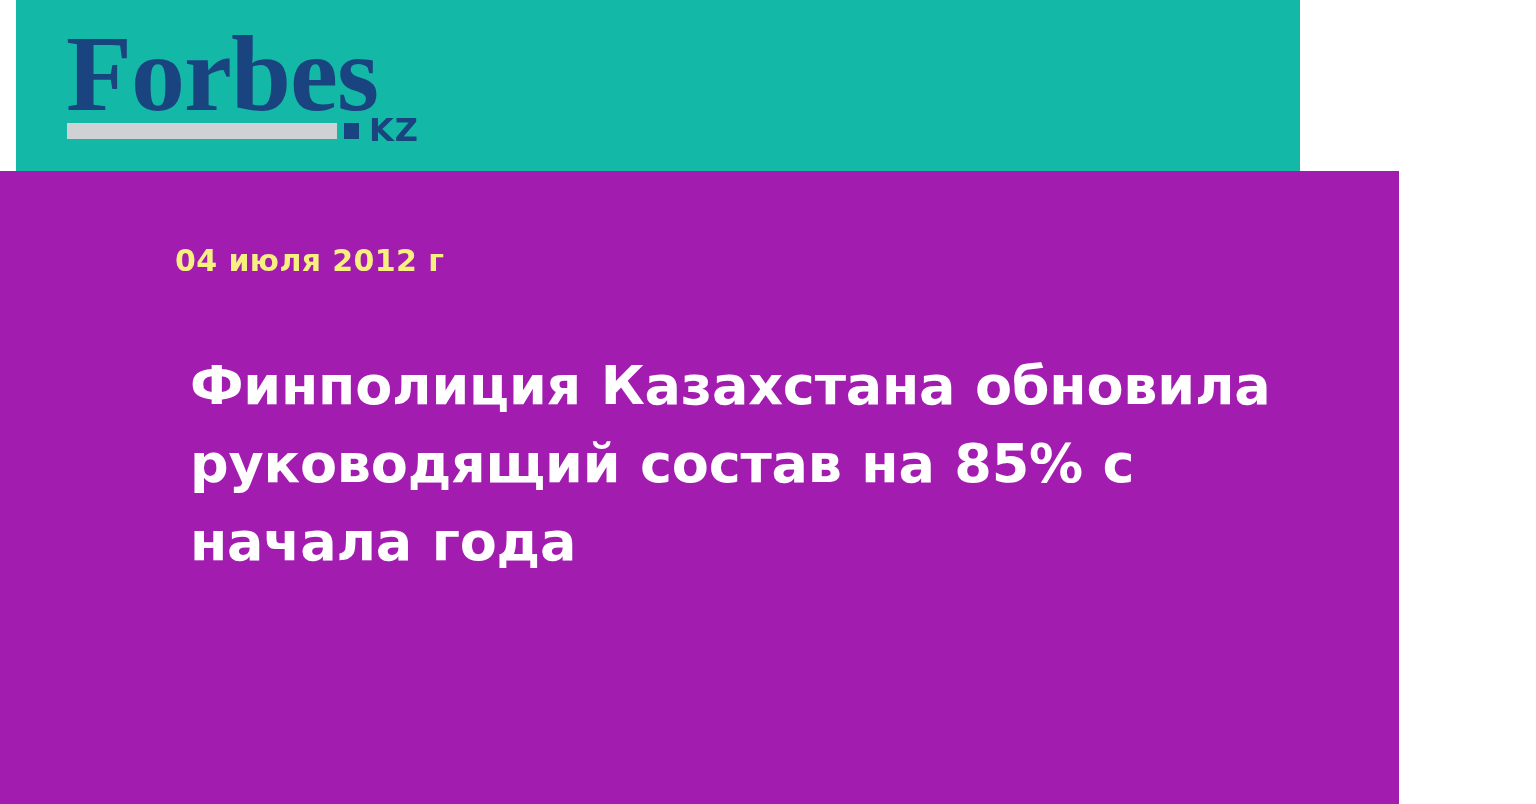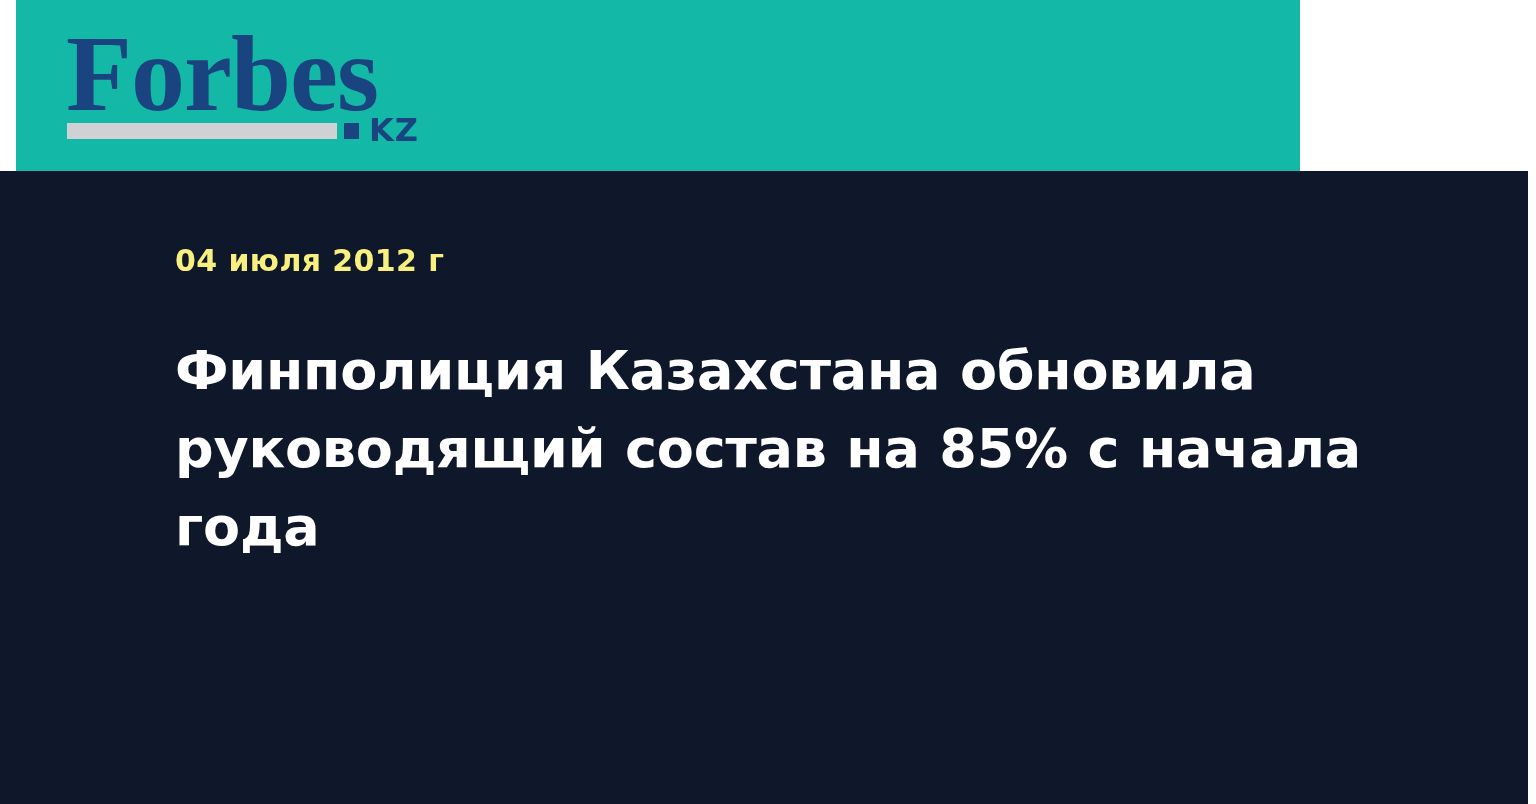--- a/index.html
+++ b/index.html
@@ -85,23 +85,23 @@
     letter-spacing: 1px;
     color: #1A4480;
     text-transform: uppercase;
   }
 
   
   .article-cover {
     position: absolute;
     left: 0;
     top: 171px;
-    width: 1528px;
+    width: 1399px;
     height: 633px;
-    background: #0f172a;
+    background: #a21caf;
     box-sizing: border-box;
   }
 
   .cover-inner {
     position: absolute;
     left: 175px;
     top: 0;
     width: 1200px;
   }
 
@@ -111,21 +111,21 @@
     font-family: "DejaVu Sans", "Liberation Sans", sans-serif;
     font-weight: 700;
     font-size: 30px;
     line-height: 34px;
     letter-spacing: 0.4px;
     color: #F7F080;
     white-space: nowrap;
   }
 
   .article-title {
-    margin: 0;
+    margin: 15px;
     padding-top: 54px;
     font-family: "DejaVu Sans", "Liberation Sans", sans-serif;
     font-weight: 700;
     font-size: 54px;
     line-height: 78px;
     letter-spacing: -0.2px;
     color: #FFFFFF;
     max-width: 1190px;
     word-spacing: 1px;
   }

